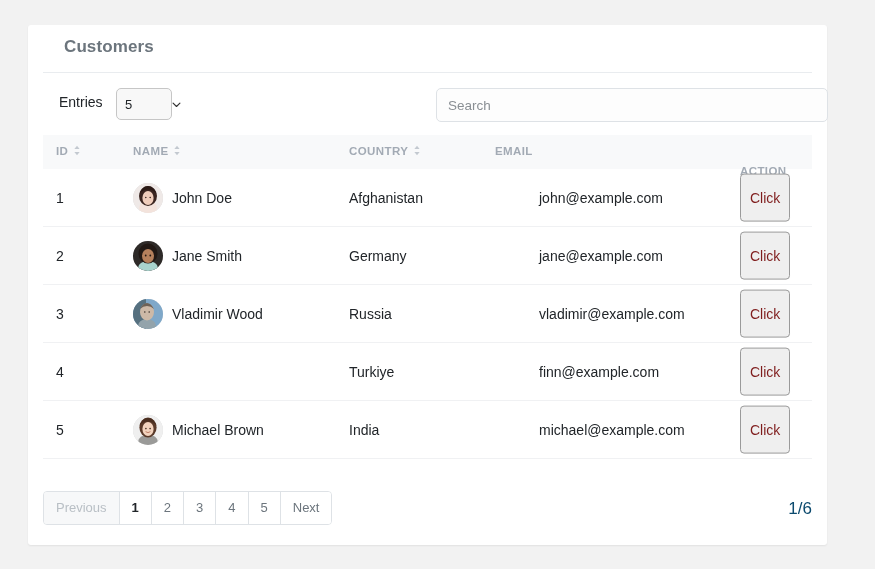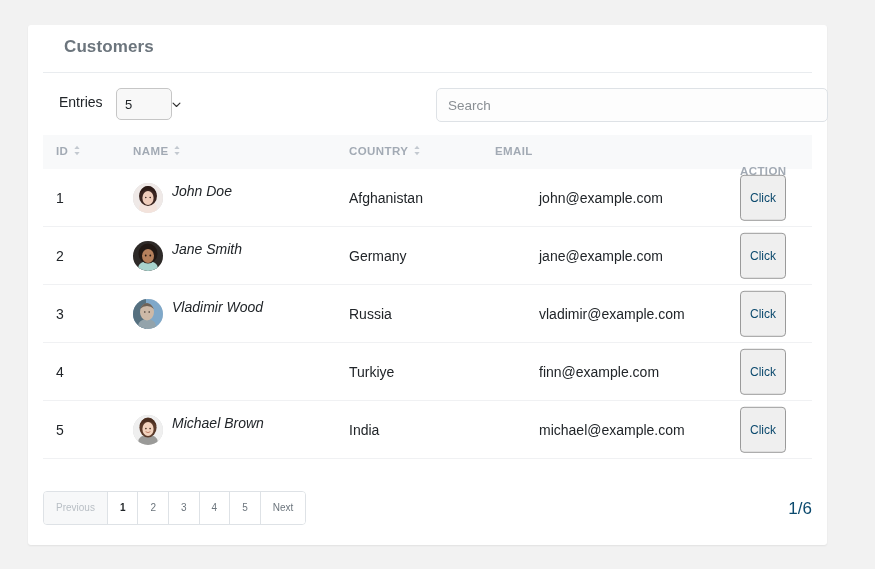--- a/index.html
+++ b/index.html
@@ -115,39 +115,39 @@
   }
   .cell {
     position: absolute;
     top: 50%;
     transform: translateY(-50%);
     font-size: 14px;
     color: #212529;
     white-space: nowrap;
   }
   .c-id { left: 13px; }
-  .c-name { left: 90px; display: flex; align-items: flex-start; font-style: italic; }
+  .c-name { left: 90px; display: flex; align-items: center; }
   .c-country { left: 306px; }
   .c-email { left: 452px; padding-left: 44px; }
   .c-action { left: 697px; }
 
   .avatar {
     width: 30px; height: 30px;
     border-radius: 50%;
     overflow: hidden;
     margin-right: 9px;
     flex: 0 0 auto;
     background: #d8d8d8;
   }
   .avatar svg { display: block; width: 30px; height: 30px; }
 
   .click-btn {
     font-family: "Liberation Sans", sans-serif;
-    font-size: 12px;
-    color: #0c4a6e;
+    font-size: 14px;
+    color: #7f1d1d;
     background: #efefef;
     border: 1px solid #9a9a9a;
     border-radius: 4px;
     padding: 15px 9px;
     line-height: 1.2;
     cursor: pointer;
   }
 
   
   .footer {
@@ -161,21 +161,21 @@
     display: flex;
     border: 1px solid #dee2e6;
     border-radius: 4px;
     overflow: hidden;
     background: #fff;
   }
   .page-item {
     padding: 0 12px;
     height: 32px;
     line-height: 32px;
-    font-size: 10px;
+    font-size: 13px;
     color: #6c757d;
     border-right: 1px solid #dee2e6;
     background: #fff;
     cursor: pointer;
     user-select: none;
   }
   .page-item:last-child { border-right: none; }
   .page-item.disabled { color: #b9bfc5; background: #f7f8f9; cursor: default; }
   .page-item.active { color: #212529; font-weight: bold; }
   .page-counter {

